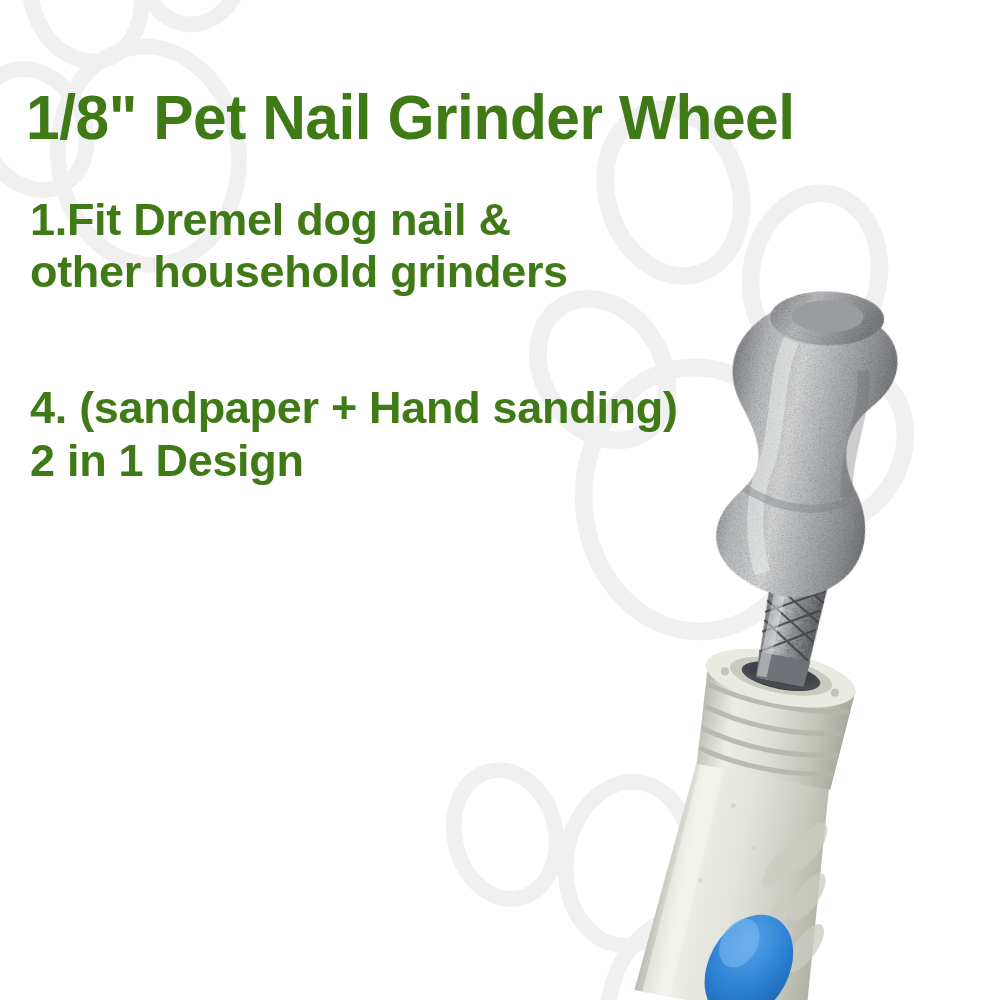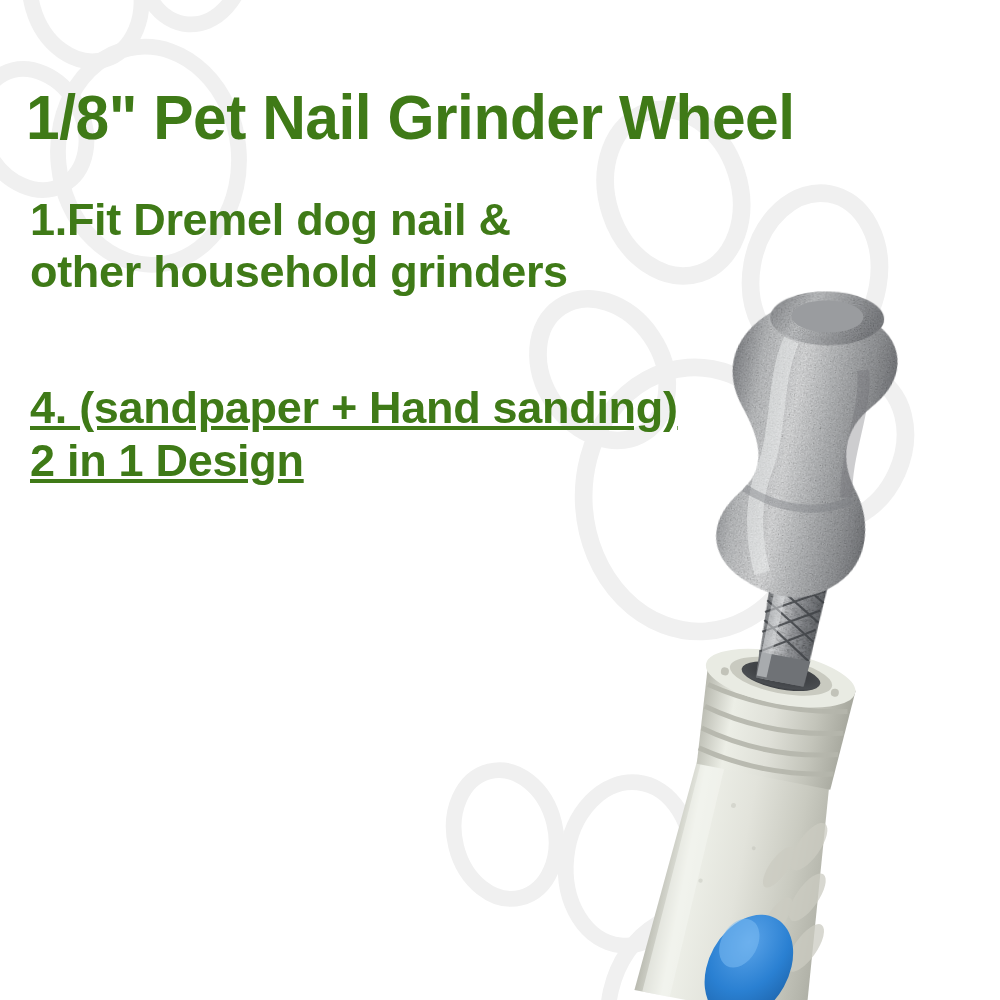--- a/index.html
+++ b/index.html
@@ -55,21 +55,21 @@
     color: #3f7a17;
     font-size: 45px;
     font-weight: bold;
     line-height: 1.16;
     letter-spacing: -0.3px;
     white-space: pre-line;
   }
   .feature-item.f1 { margin-bottom: 84px; }
   .feature-item.f2 { margin-bottom: 85px; }
   .feature-item.f3 { margin-bottom: 82px; }
-  .feature-item.f4 { margin-bottom: 0; text-decoration: underline; }
+  .feature-item.f4 { margin-bottom: 0; }
 
   
   #product-photo {
     position: absolute;
     left: 520px;
     top: 250px;
     width: 500px;
     height: 760px;
     z-index: 2;
     pointer-events: none;

